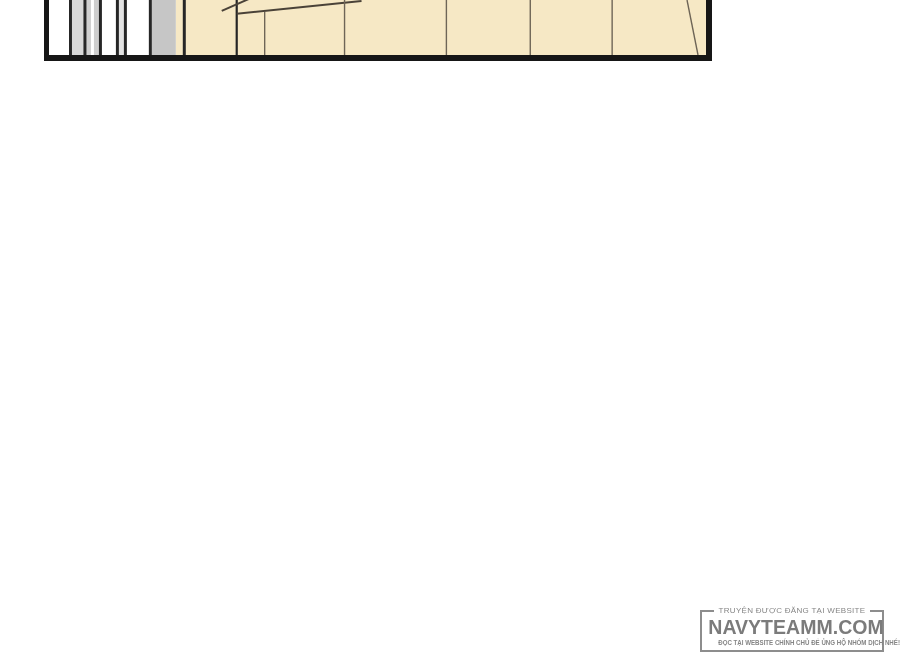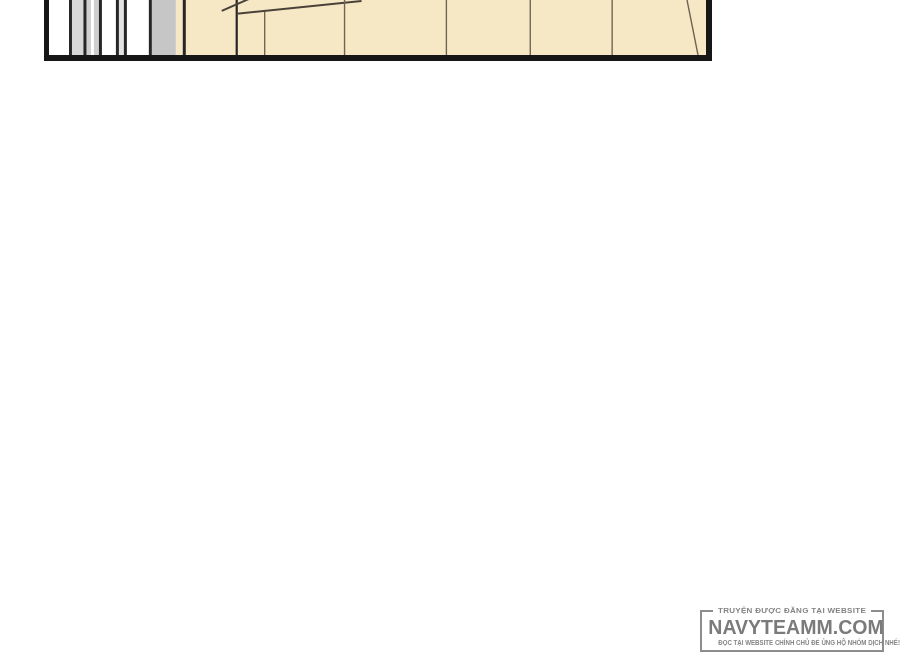--- a/index.html
+++ b/index.html
@@ -60,21 +60,21 @@
     border: 2px solid var(--wm-border);
     text-align: center;
   }
   .wm-title {
     position: absolute;
     top: -7px;
     left: 0;
     right: 0;
     font-size: 8px;
     line-height: 11px;
-    font-weight: bold;
+    font-weight: normal;
     letter-spacing: 0.3px;
     color: var(--wm-text);
     white-space: nowrap;
   }
   .wm-title span {
     background: var(--page-bg);
     padding: 0 5px;
     display: inline-block;
   }
   .wm-site {

